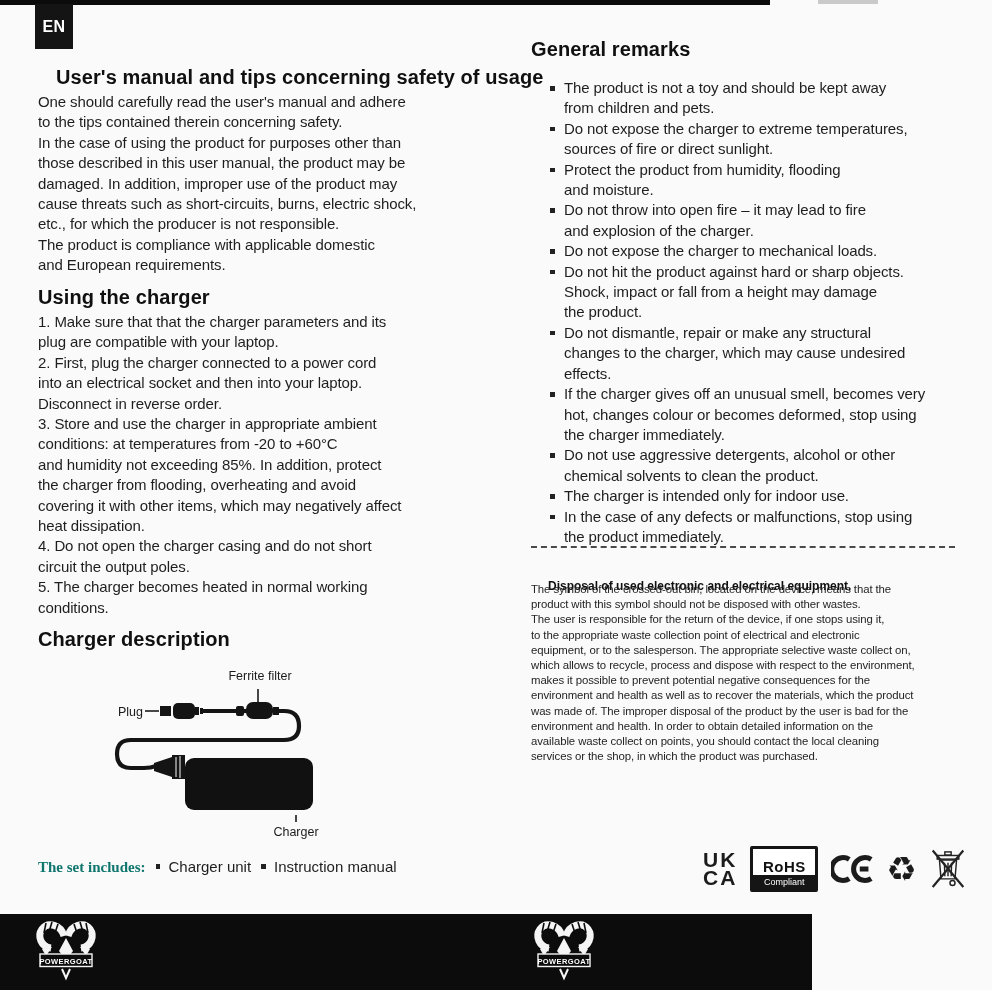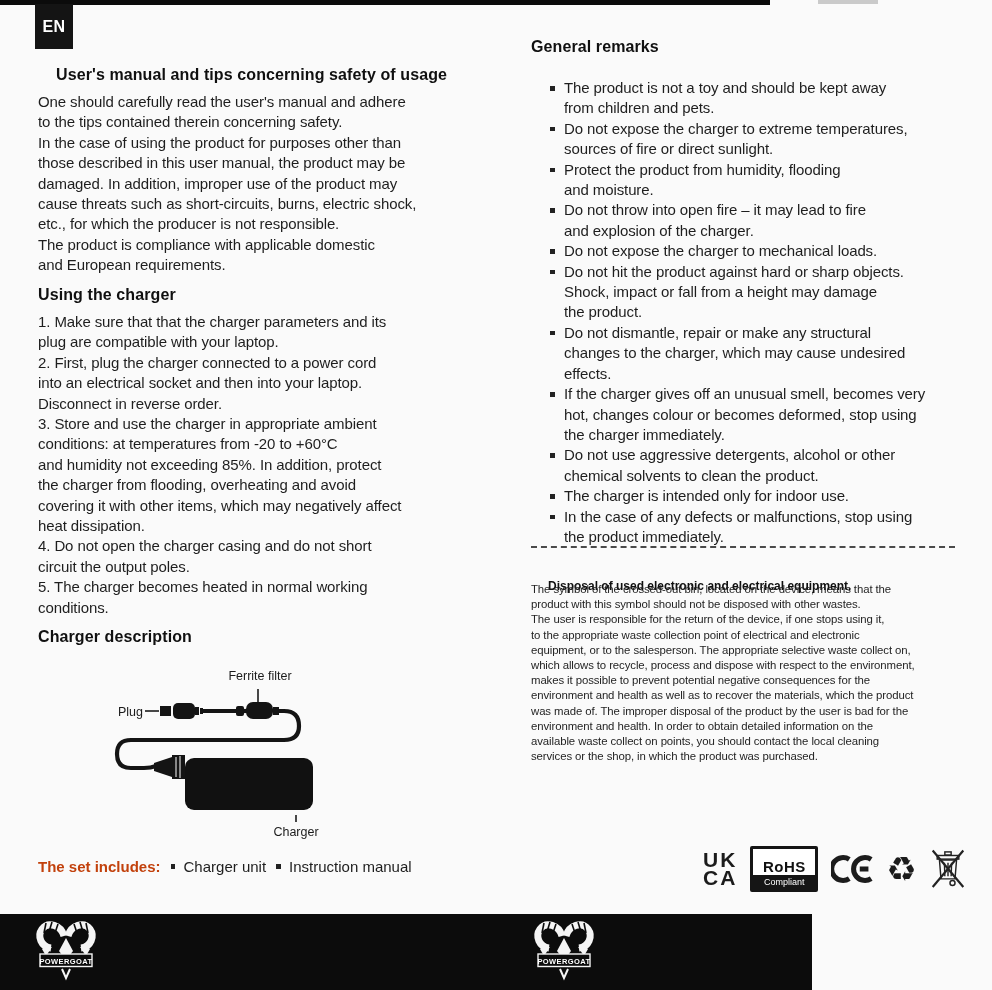--- a/index.html
+++ b/index.html
@@ -3,32 +3,32 @@
 <meta charset="utf-8">
 <style>
   html,body{margin:0;padding:0;background:#e9e9e9;}
   #page{position:relative;width:992px;height:990px;background:#fafafa;overflow:hidden;
         font-family:"Liberation Sans", sans-serif;color:#222;}
   .top-strip{position:absolute;left:0;top:0;width:770px;height:5px;background:#0b0b0b;}
   .top-strip2{position:absolute;left:818px;top:0;width:60px;height:4px;background:#9a9a9a;opacity:.5;}
   .en-badge{position:absolute;left:35px;top:4px;width:38px;height:45px;background:#141414;
             color:#fff;font-weight:bold;font-size:16px;display:flex;align-items:center;
             justify-content:center;letter-spacing:.5px;text-align:center;}
-  h2.sec{position:absolute;margin:0;font-size:16px;font-weight:bold;color:#101010;letter-spacing:.1px;}
+  h2.sec{position:absolute;margin:0;font-size:20px;font-weight:bold;color:#101010;letter-spacing:.1px;}
   .body-text{position:absolute;margin:0;font-size:15px;line-height:20.4px;white-space:pre-line;
              color:#1e1e1e;letter-spacing:-0.1px;}
   
   .sec1-h{left:56px;top:66px;}
   .sec1-b{left:38px;top:92px;width:470px;}
   .sec2-h{left:38px;top:286px;}
   .sec2-b{left:38px;top:312px;width:470px;}
   .sec3-h{left:38px;top:628px;}
   .diagram{position:absolute;left:100px;top:663px;width:320px;height:184px;}
   .set-line{position:absolute;left:38px;top:858px;font-size:15px;color:#1e1e1e;}
-  .set-line b{font-weight:bold;color:#c2410c;}
+  .set-line b{font-weight:bold;color:#0f766e;font-family:Liberation Serif, serif;}
   .set-item{position:relative;padding-left:15px;margin-left:8px;}
   .set-item::before{content:"";position:absolute;left:2px;top:6px;width:4.5px;height:4.5px;background:#222;}
   
   .gr-h{left:531px;top:38px;font-size:15.5px;}
   ul.bullets{position:absolute;left:531px;top:62px;width:440px;margin:16px;padding:0;list-style:none;
              font-size:15px;line-height:20.4px;color:#1e1e1e;letter-spacing:-0.1px;}
   ul.bullets li{position:relative;padding-left:17px;white-space:pre-line;}
   ul.bullets li::before{content:"";position:absolute;left:3px;top:8px;width:4.5px;height:4.5px;background:#222;}
   .dashed-sep{position:absolute;left:531px;top:546px;width:424px;height:0;
               border-top:2px dashed #4a4a4a;}

